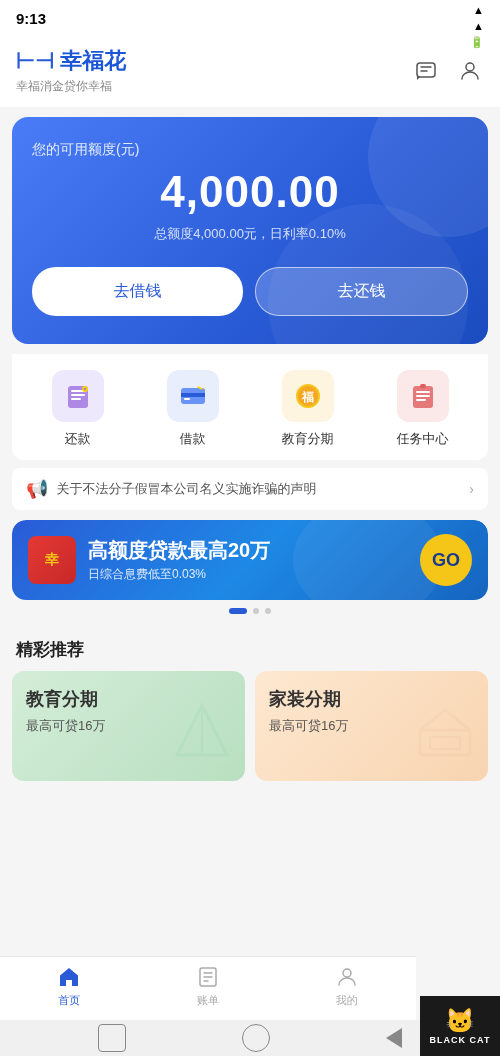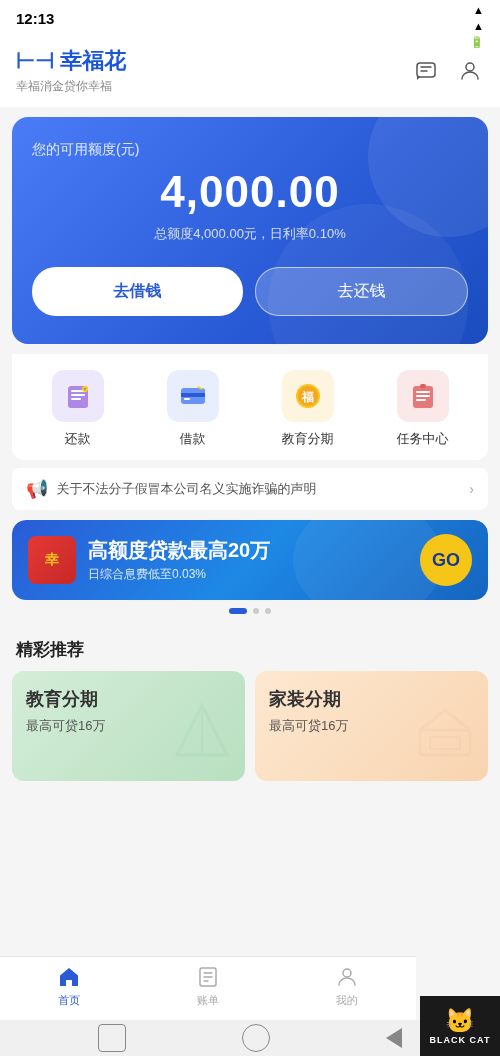--- a/index.html
+++ b/index.html
@@ -128,21 +128,21 @@
       gap: 12px;
     }
     .btn-borrow {
       flex: 1;
       background: #fff;
       color: #2a5bd7;
       border: none;
       border-radius: 24px;
       padding: 13px;
       font-size: 16px;
-      font-weight: 700;
+      font-weight: 400;
       cursor: pointer;
     }
     .btn-repay {
       flex: 1;
       background: rgba(255,255,255,0.2);
       color: #fff;
       border: 1.5px solid rgba(255,255,255,0.6);
       border-radius: 24px;
       padding: 13px;
       font-size: 16px;
@@ -451,21 +451,21 @@
     .page-scroll {
       padding-bottom: 120px;
     }
   </style>
 </head>
 <body>
 
 <div class="page-scroll">
 
   <div class="status-bar">
-    <span class="status-time">12:13</span>
+    <span class="status-time">9:13</span>
     <div class="status-icons">
       <span style="font-size:10px;font-weight:700;border:1px solid #000;padding:0 2px;border-radius:2px;">VoLTE</span>
       <span>▲</span>
       <span>▲</span>
       <span>🔋</span>
     </div>
   </div>
 
   <div class="header">
     <div class="header-logo">

